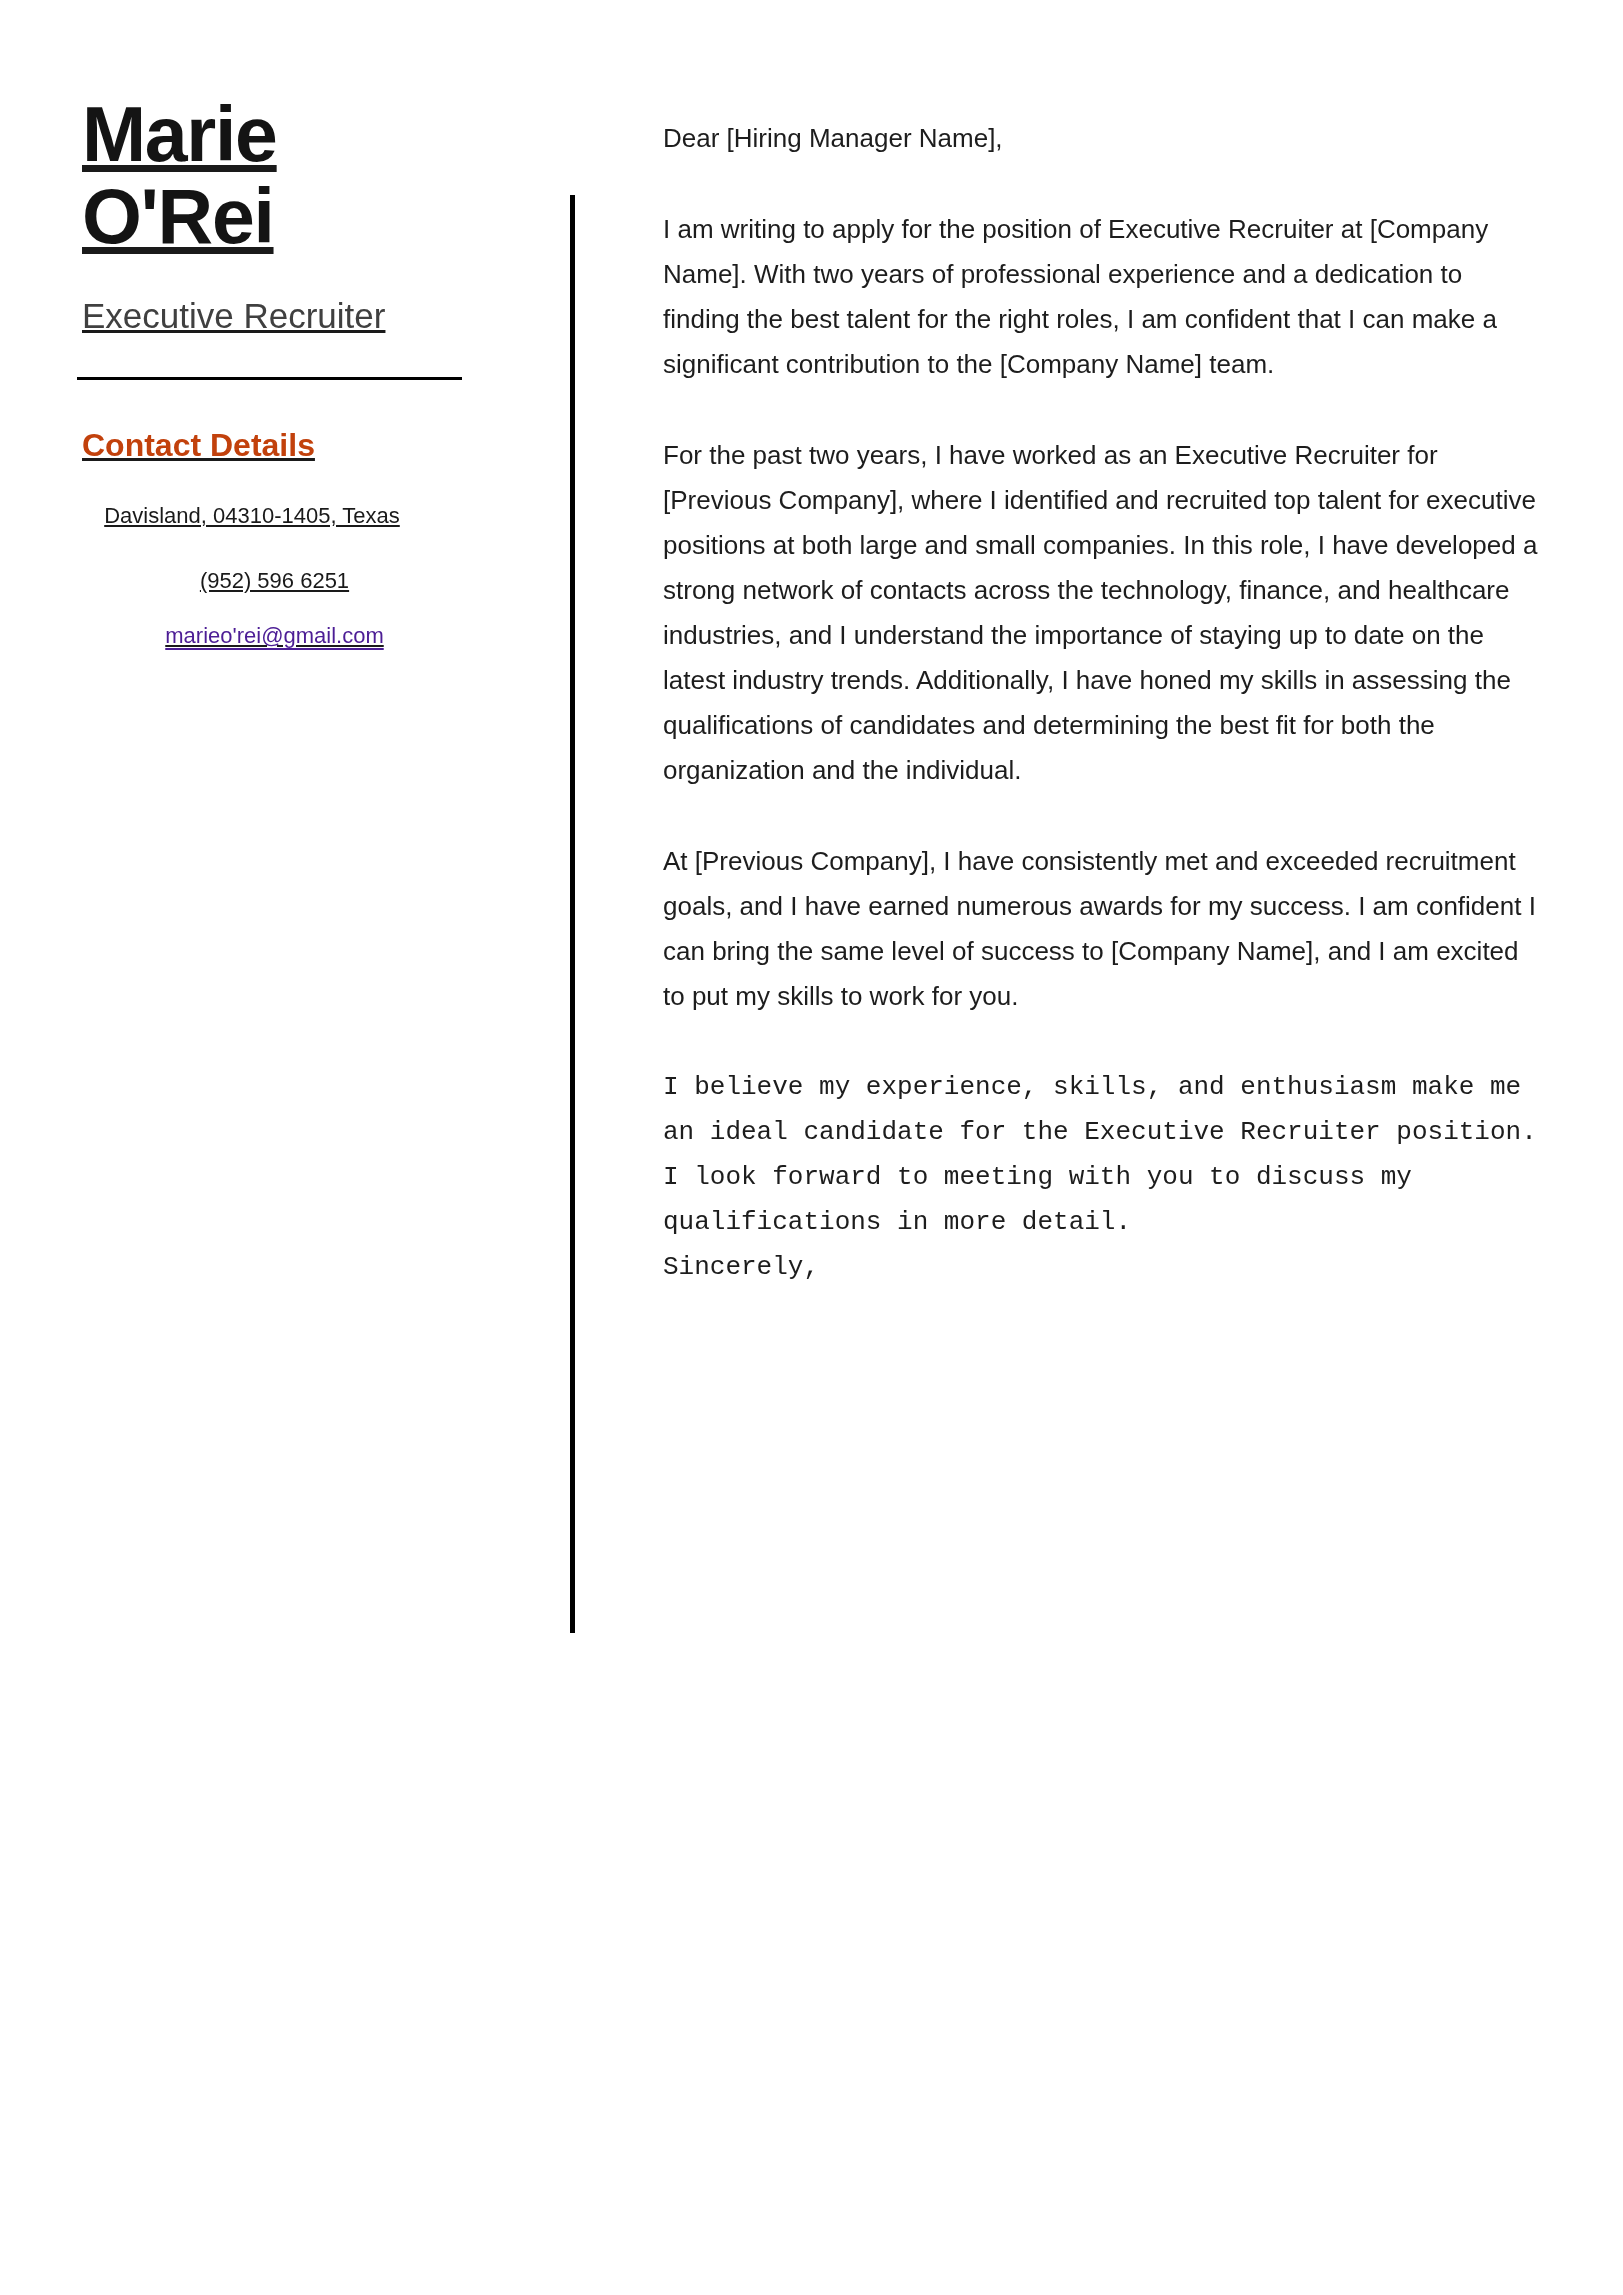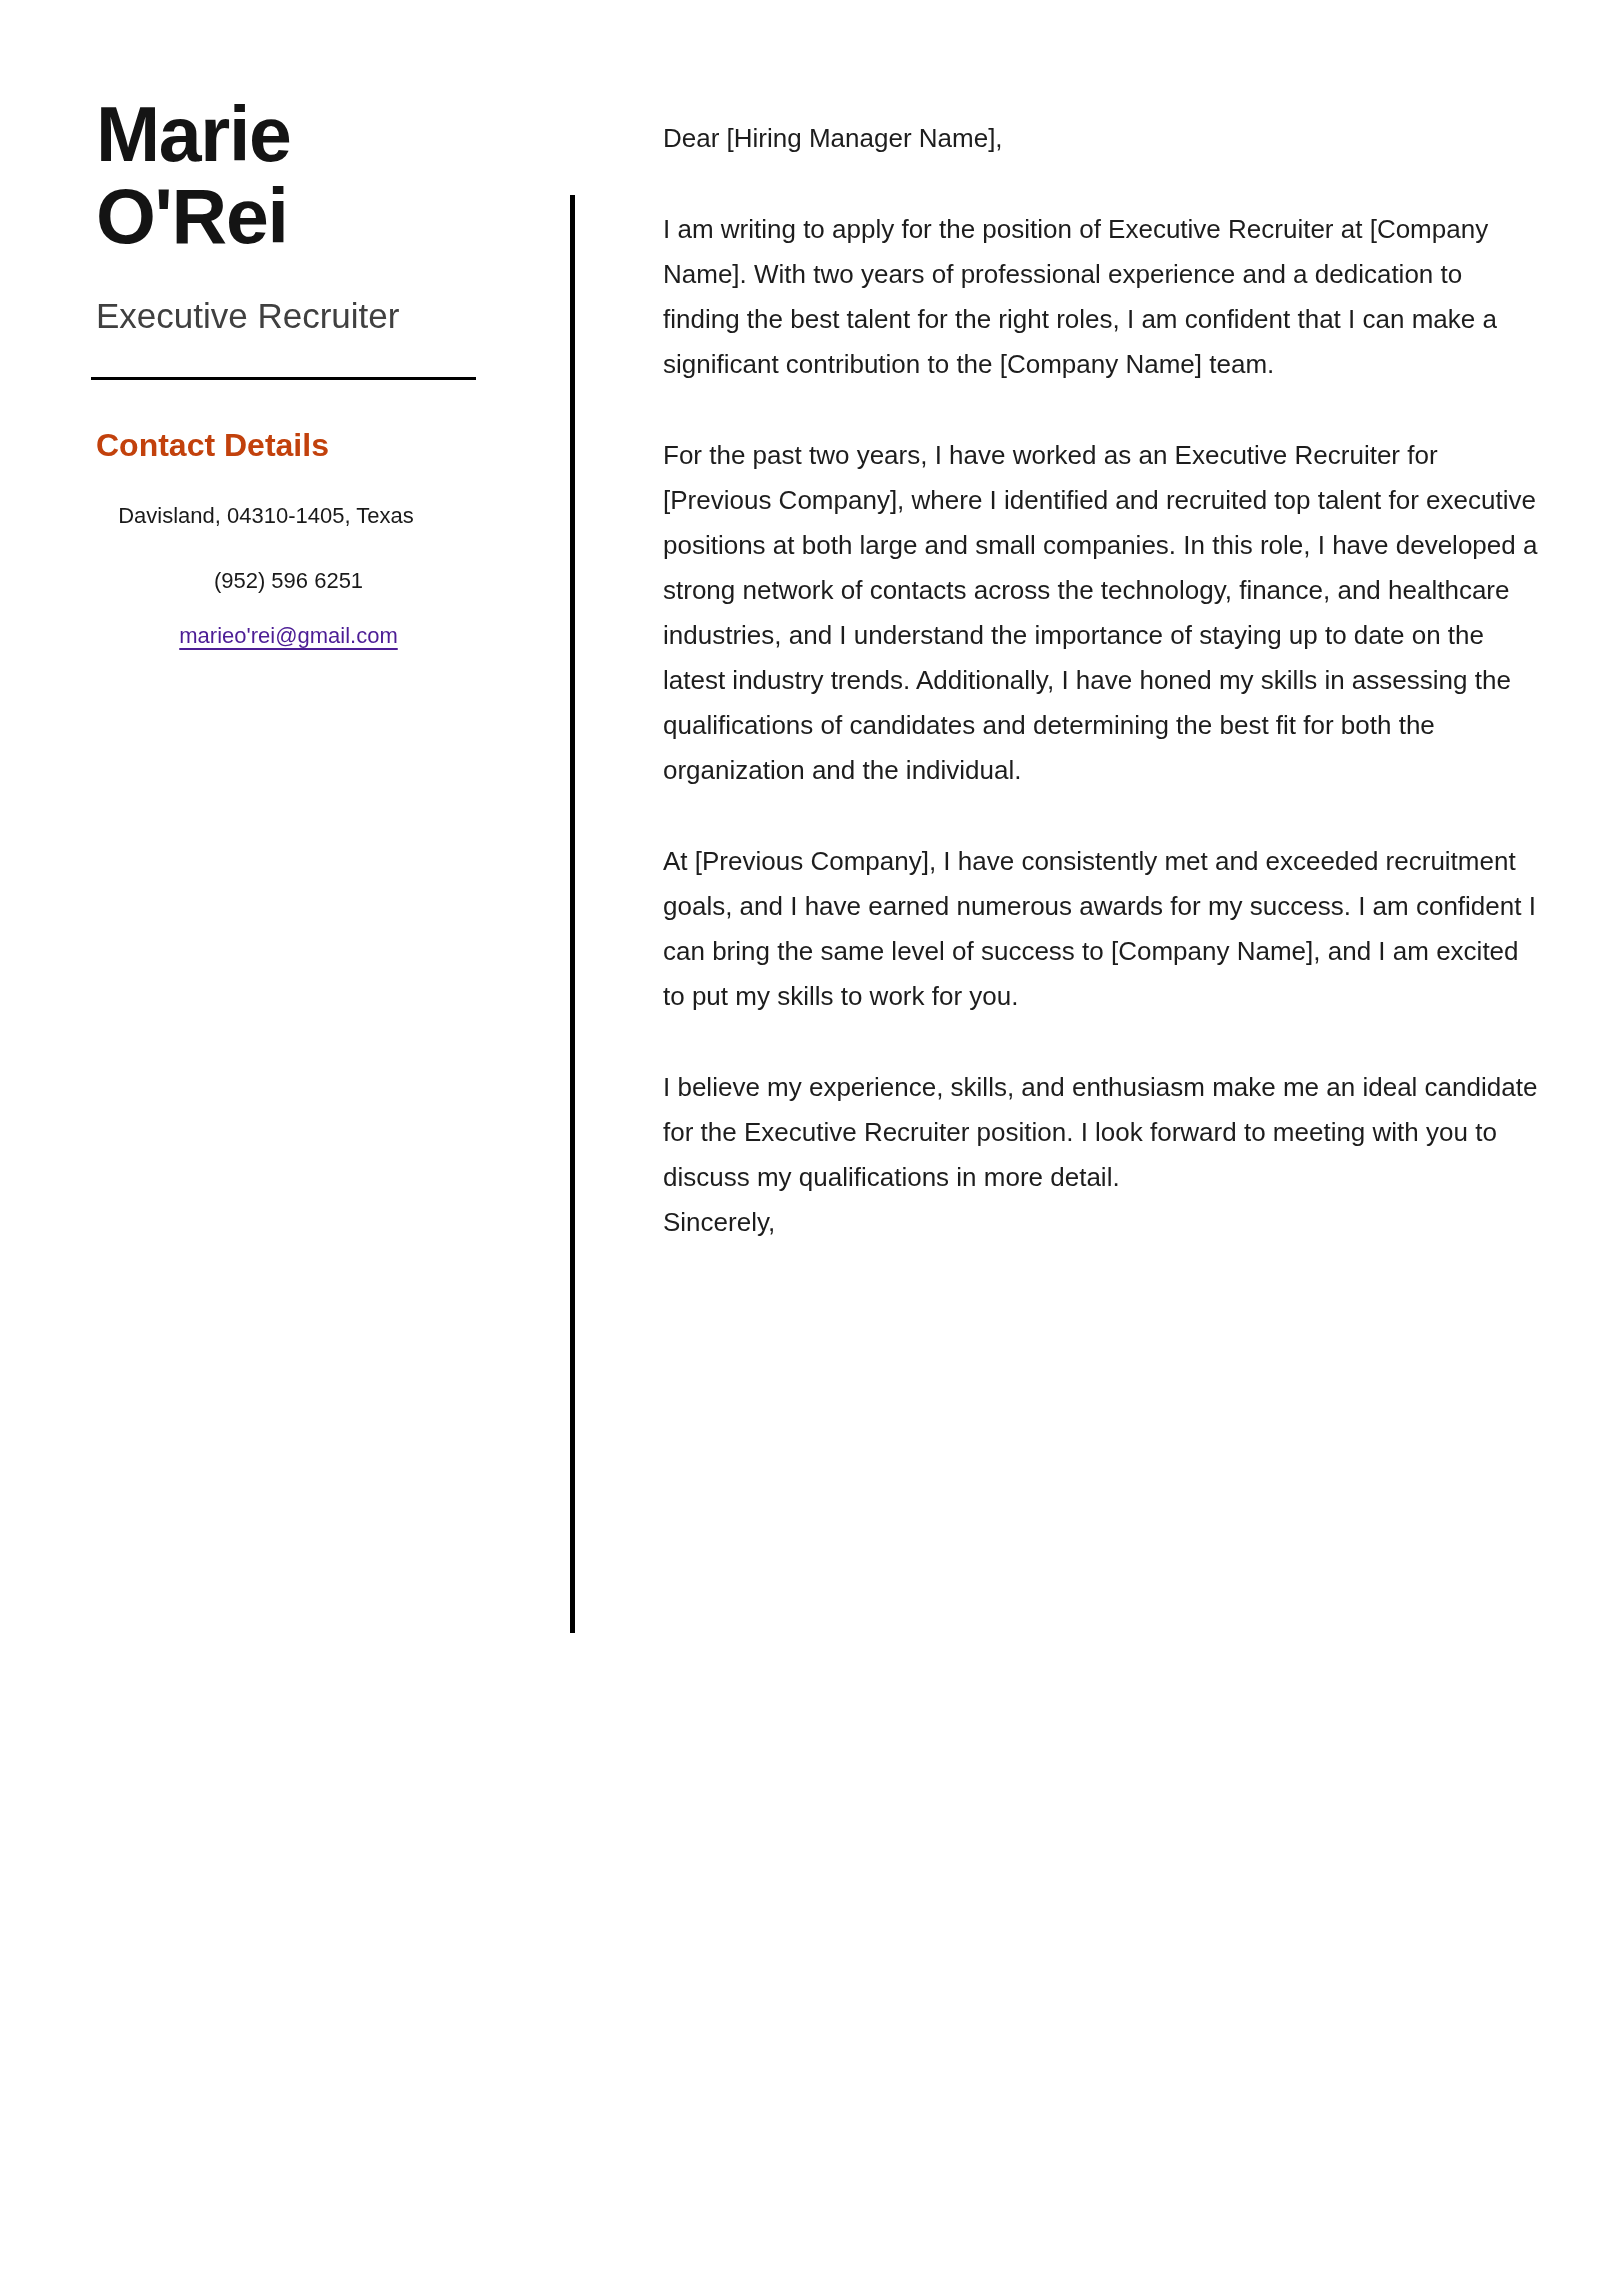--- a/index.html
+++ b/index.html
@@ -9,23 +9,24 @@
     width: 1623px;
     height: 2295px;
     background: #ffffff;
     font-family: "Liberation Sans", sans-serif;
     color: #1a1a1a;
     overflow: hidden;
   }
   
   .sidebar {
     position: absolute;
-    left: 96px;
+    left: 82px;
     top: 93px;
     width: 385px;
+    text-decoration: underline;
   }
   .name {
     font-size: 77px;
     font-weight: 700;
     line-height: 1.07;
     letter-spacing: -1.3px;
     color: #141414;
   }
   .job-title {
     margin-top: 38px;
@@ -76,21 +77,21 @@
   .letter {
     position: absolute;
     left: 663px;
     top: 116px;
     width: 881px;
     font-size: 26px;
     line-height: 45px;
     color: #1d1d1d;
   }
   .letter p { margin: 0 0 46px 0; }
-  .letter p:last-child { margin-bottom: 0; }
+  .letter p:last-child { margin-bottom: 0; font-family: Liberation Mono, monospace; }
 </style>
 </head>
 <body>
 
 <div class="page">
 
   <aside class="sidebar">
     <h1 class="name">
         <div>Marie</div>
         <div>O'Rei</div>

